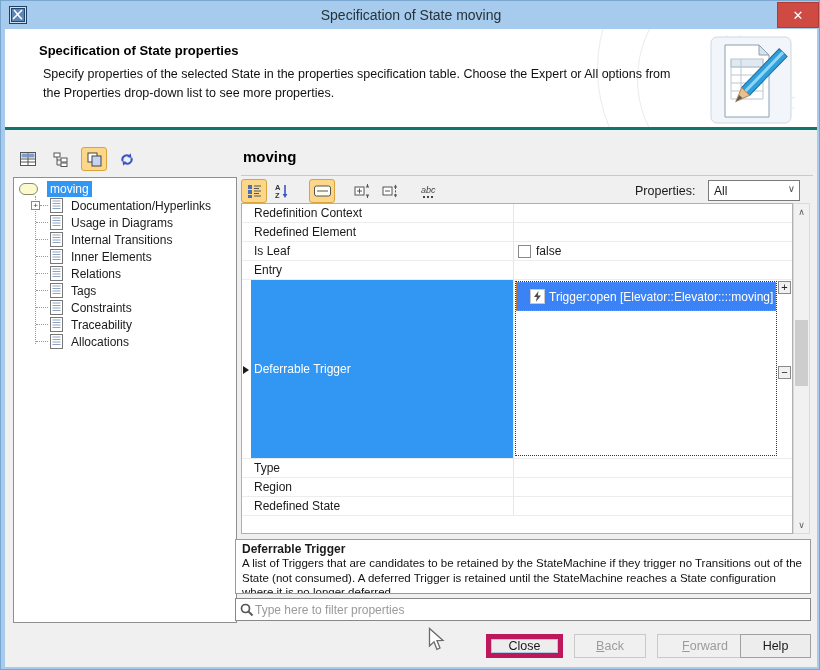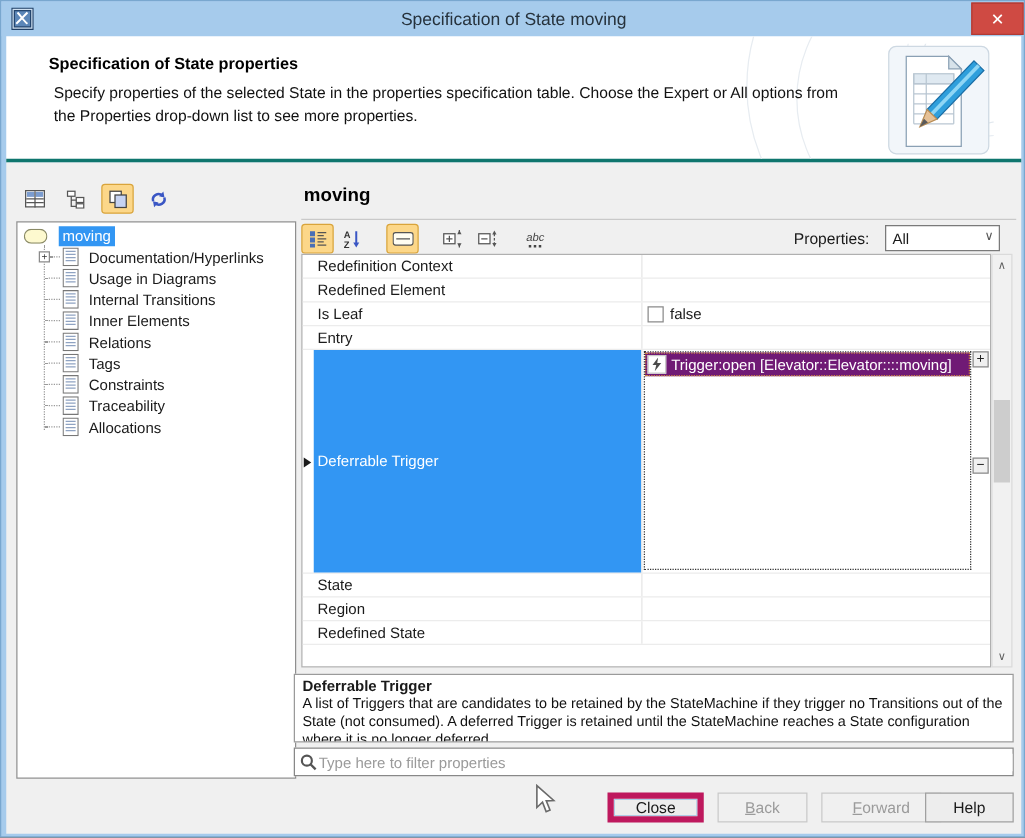--- a/index.html
+++ b/index.html
@@ -83,22 +83,22 @@
   .prow.tall { height:179px; }
   .prow.tall .plabel { background:#3296f3; color:#fff; display:flex; align-items:center; padding-top:0; }
   .prow.tall .pvalue { padding:0; }
   .row-marker { position:absolute; left:1px; top:86px; width:0; height:0;
     border-left:6px solid #1a1a1a; border-top:4px solid transparent; border-bottom:4px solid transparent; }
   .checkbox { width:13px; height:13px; background:#fff; border:1px solid #8a8a8a; margin-right:5px; cursor:pointer; }
 
   
   .listbox { position:absolute; left:1px; top:1px; right:15px; bottom:2px;
     background:#fff; border:1px dotted #333; }
-  .trigger-item { height:19px; background:#701a75; display:flex; align-items:center; gap:4px;
-    padding-left:2px; color:#fff; outline:1px dotted #cc8844; outline-offset:-1px; cursor:pointer; }
+  .trigger-item { height:29px; background:#3b82f6; display:flex; align-items:center; gap:4px;
+    padding-left:14px; color:#fff; outline:1px dotted #cc8844; outline-offset:-1px; cursor:pointer; }
   .bolt-box { width:15px; height:15px; background:#fff; border:1px solid #c9c9c9;
     display:flex; align-items:center; justify-content:center; }
   .mini-btn { position:absolute; width:13px; height:13px; background:#f0f0f0; border:1px solid #8a8a8a;
     font-size:11px; line-height:10px; text-align:center; color:#222; cursor:pointer; }
   .mini-plus { right:1px; top:1px; }
   .mini-minus { right:1px; top:86px; }
 
   
   .vscroll { position:absolute; left:788px; top:73px; width:17px; height:331px;
     background:#f1f1f1; border:1px solid #dadada; }
@@ -385,21 +385,21 @@
               <span>Trigger:open [Elevator::Elevator::::moving]</span>
             </div>
           </div>
           <span class="mini-btn mini-plus">+</span>
           <span class="mini-btn mini-minus">−</span>
         </div>
       </div>
 
       <div class="prow">
         <div class="gutter"></div>
-        <div class="plabel">State</div>
+        <div class="plabel">Type</div>
         <div class="pvalue"></div>
       </div>
       <div class="prow">
         <div class="gutter"></div>
         <div class="plabel">Region</div>
         <div class="pvalue"></div>
       </div>
       <div class="prow">
         <div class="gutter"></div>
         <div class="plabel">Redefined State</div>

